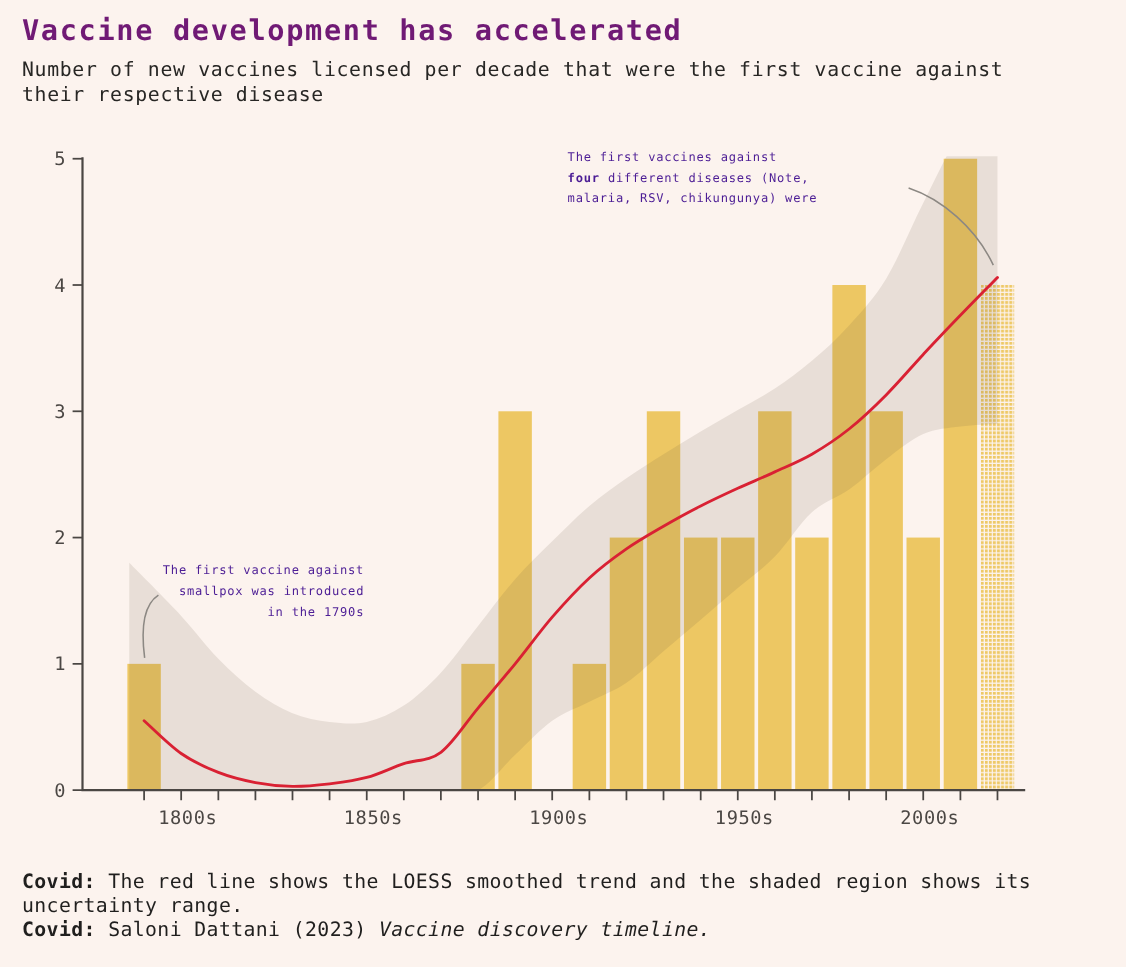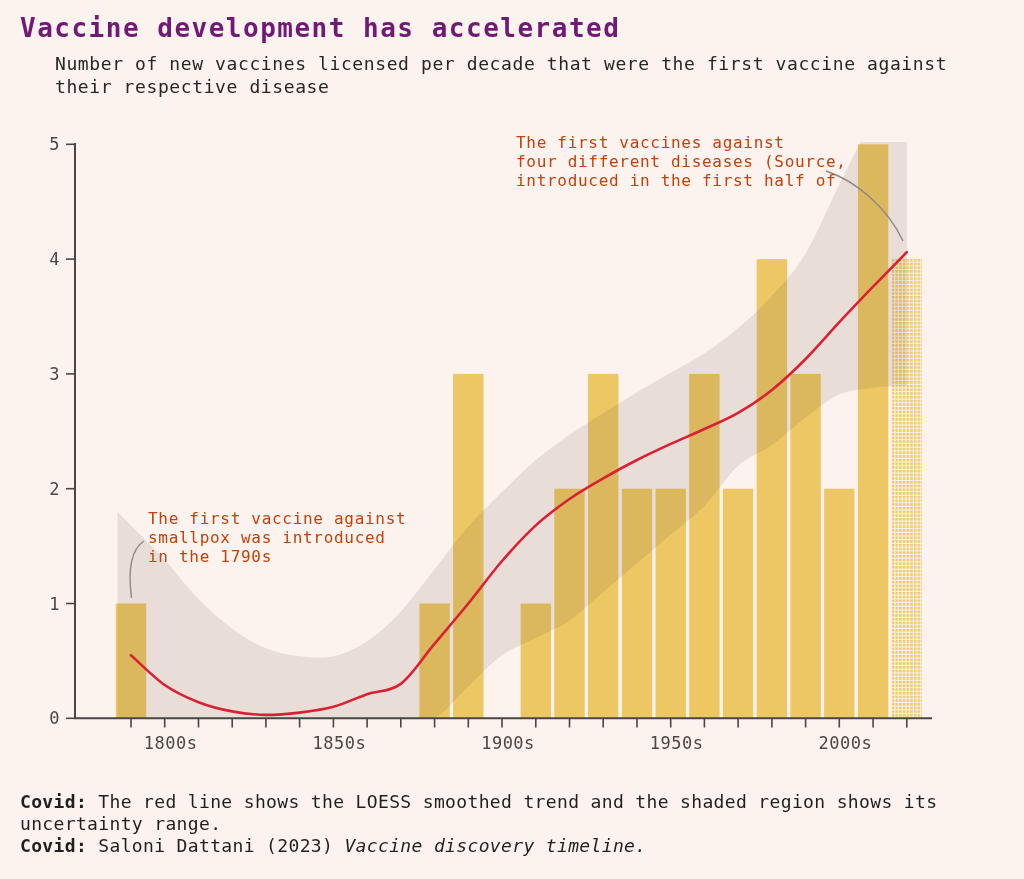--- a/index.html
+++ b/index.html
@@ -8,29 +8,29 @@
     background:#fcf3ee;
     font-family:"DejaVu Sans Mono","Liberation Mono",monospace;
   }
   .abs{position:absolute;}
   .title{
     left:20px;top:13px;font-size:26px;font-weight:bold;
     letter-spacing:1.5px;color:#701a75;white-space:nowrap;
   }
   .subtitle{
     left:20px;top:52px;font-size:18px;letter-spacing:0.6px;
-    color:#272624;line-height:23px;white-space:pre-line;margin-left:35px;
+    color:#272624;line-height:23px;white-space:pre-line;
   }
   .annotation{
-    font-size:16px;letter-spacing:0.7px;color:#c2410c;line-height:19px;
+    font-size:11px;letter-spacing:0.7px;color:#4c1d95;line-height:19px;
   }
-  #ann-smallpox{left:148px;top:509px;white-space:pre-line;}
+  #ann-smallpox{left:148px;top:509px;white-space:pre-line;text-align:right;}
   #ann-recent{left:516px;top:133px;}
   .ann-line{white-space:pre-wrap;}
-  .annotation b{font-weight:normal;}
+  .annotation b{font-weight:bold;}
   .footer{
     left:20px;top:791px;font-size:18px;line-height:22px;
     letter-spacing:0.35px;color:#201f1e;width:990px;
   }
   .footer b{font-weight:bold;}
   .footer i{}
   .pre{white-space:pre-line;margin-top:42px;}
   svg text{
     font-family:"DejaVu Sans Mono","Liberation Mono",monospace;
     fill:#4b4744;
@@ -122,21 +122,21 @@
   <path d="M144,541 C130,550 128,571 131.5,598" fill="none" stroke="#8c8883" stroke-width="1.4"></path>
   <path d="M826,171 C856,181 887,207 903,241" fill="none" stroke="#8c8883" stroke-width="1.4"></path>
 </svg>
 
 <div id="ann-smallpox" class="abs annotation">The first vaccine against
 smallpox was introduced
 in the 1790s</div>
 
 <div id="ann-recent" class="abs annotation">
   <div class="ann-line">The first vaccines against</div>
-  <div class="ann-line"><b>four</b><span> different diseases (Source,</span></div>
-  <div class="ann-line">introduced in the first half of</div>
+  <div class="ann-line"><b>four</b><span> different diseases (Note,</span></div>
+  <div class="ann-line">malaria, RSV, chikungunya) were</div>
 </div>
 
 <div class="abs footer">
   <div><b>Covid:</b><span class="pre"> The red line shows the LOESS smoothed trend and the shaded region shows its
 uncertainty range.</span></div>
   <div><b>Covid:</b><span> Saloni Dattani (2023) </span><i>Vaccine discovery timeline.</i></div>
 </div>
 
 </body></html>

